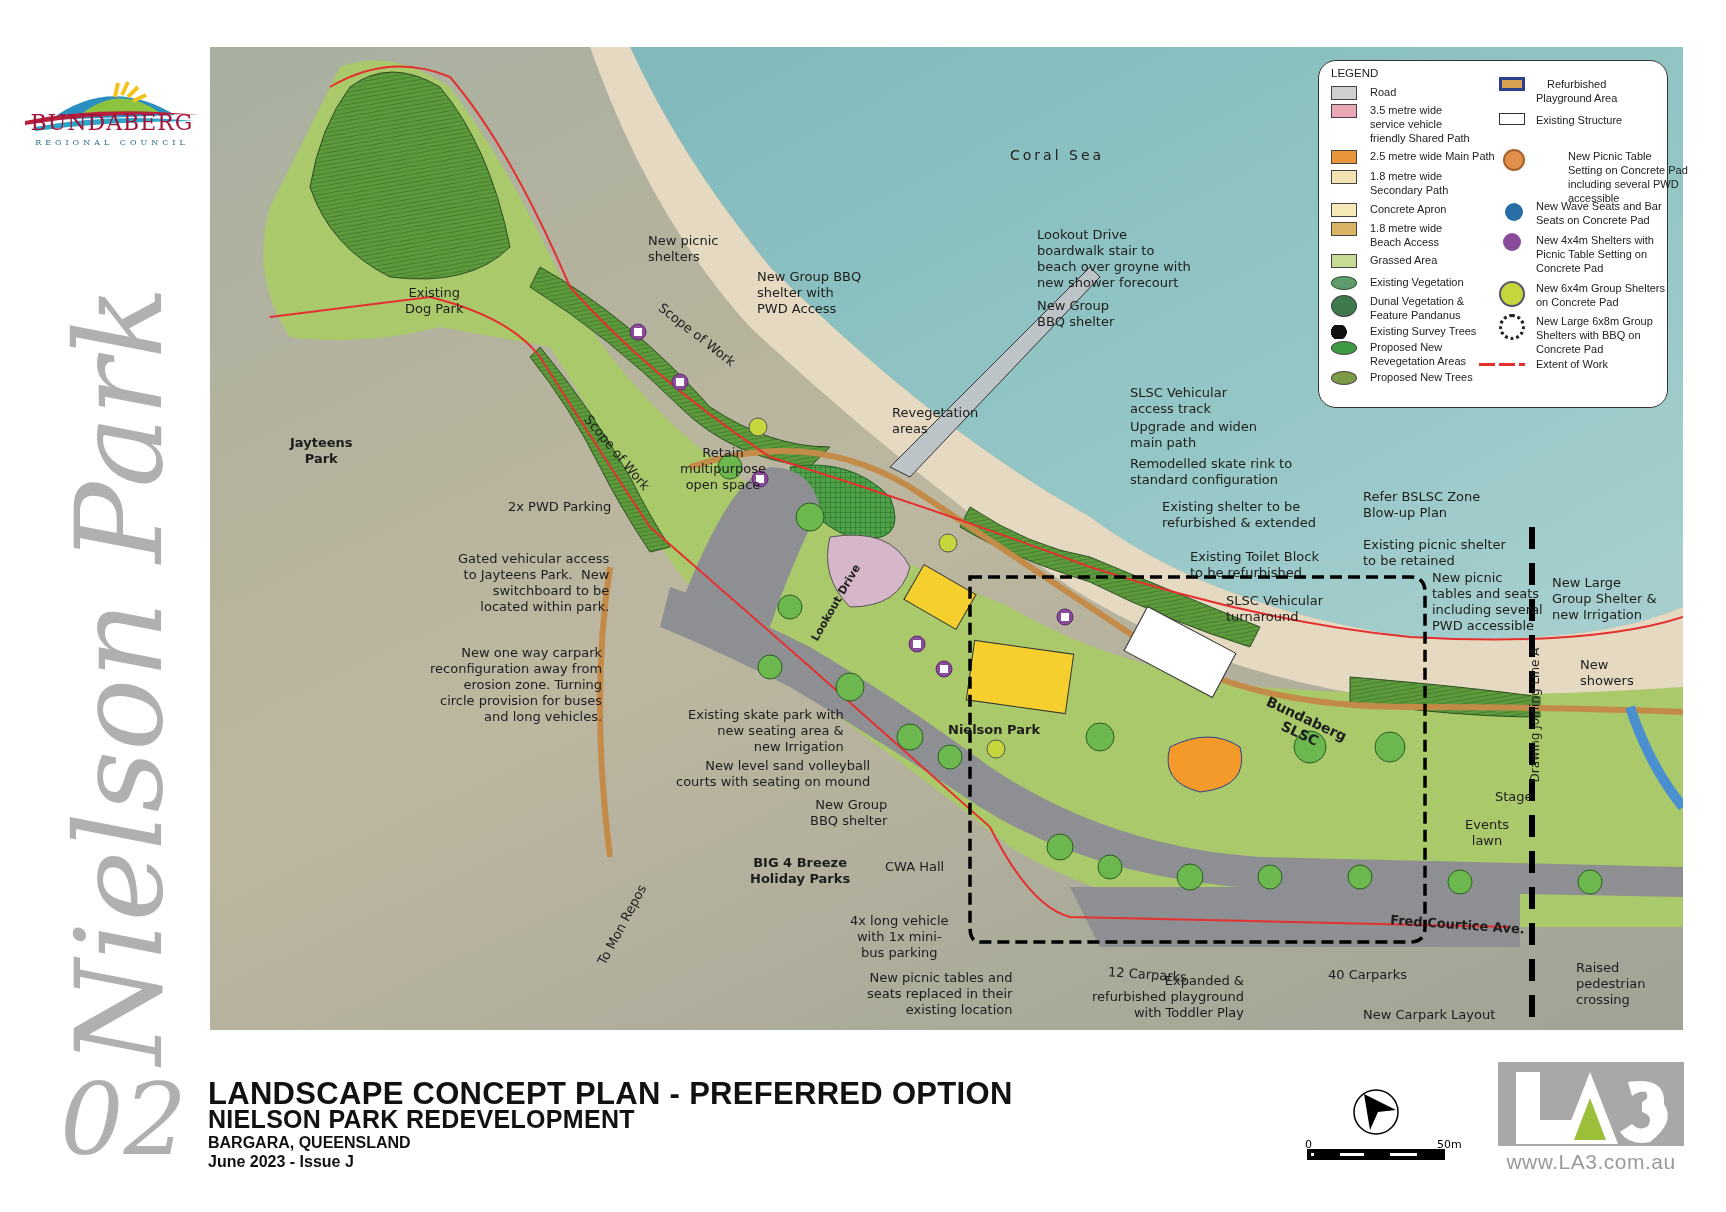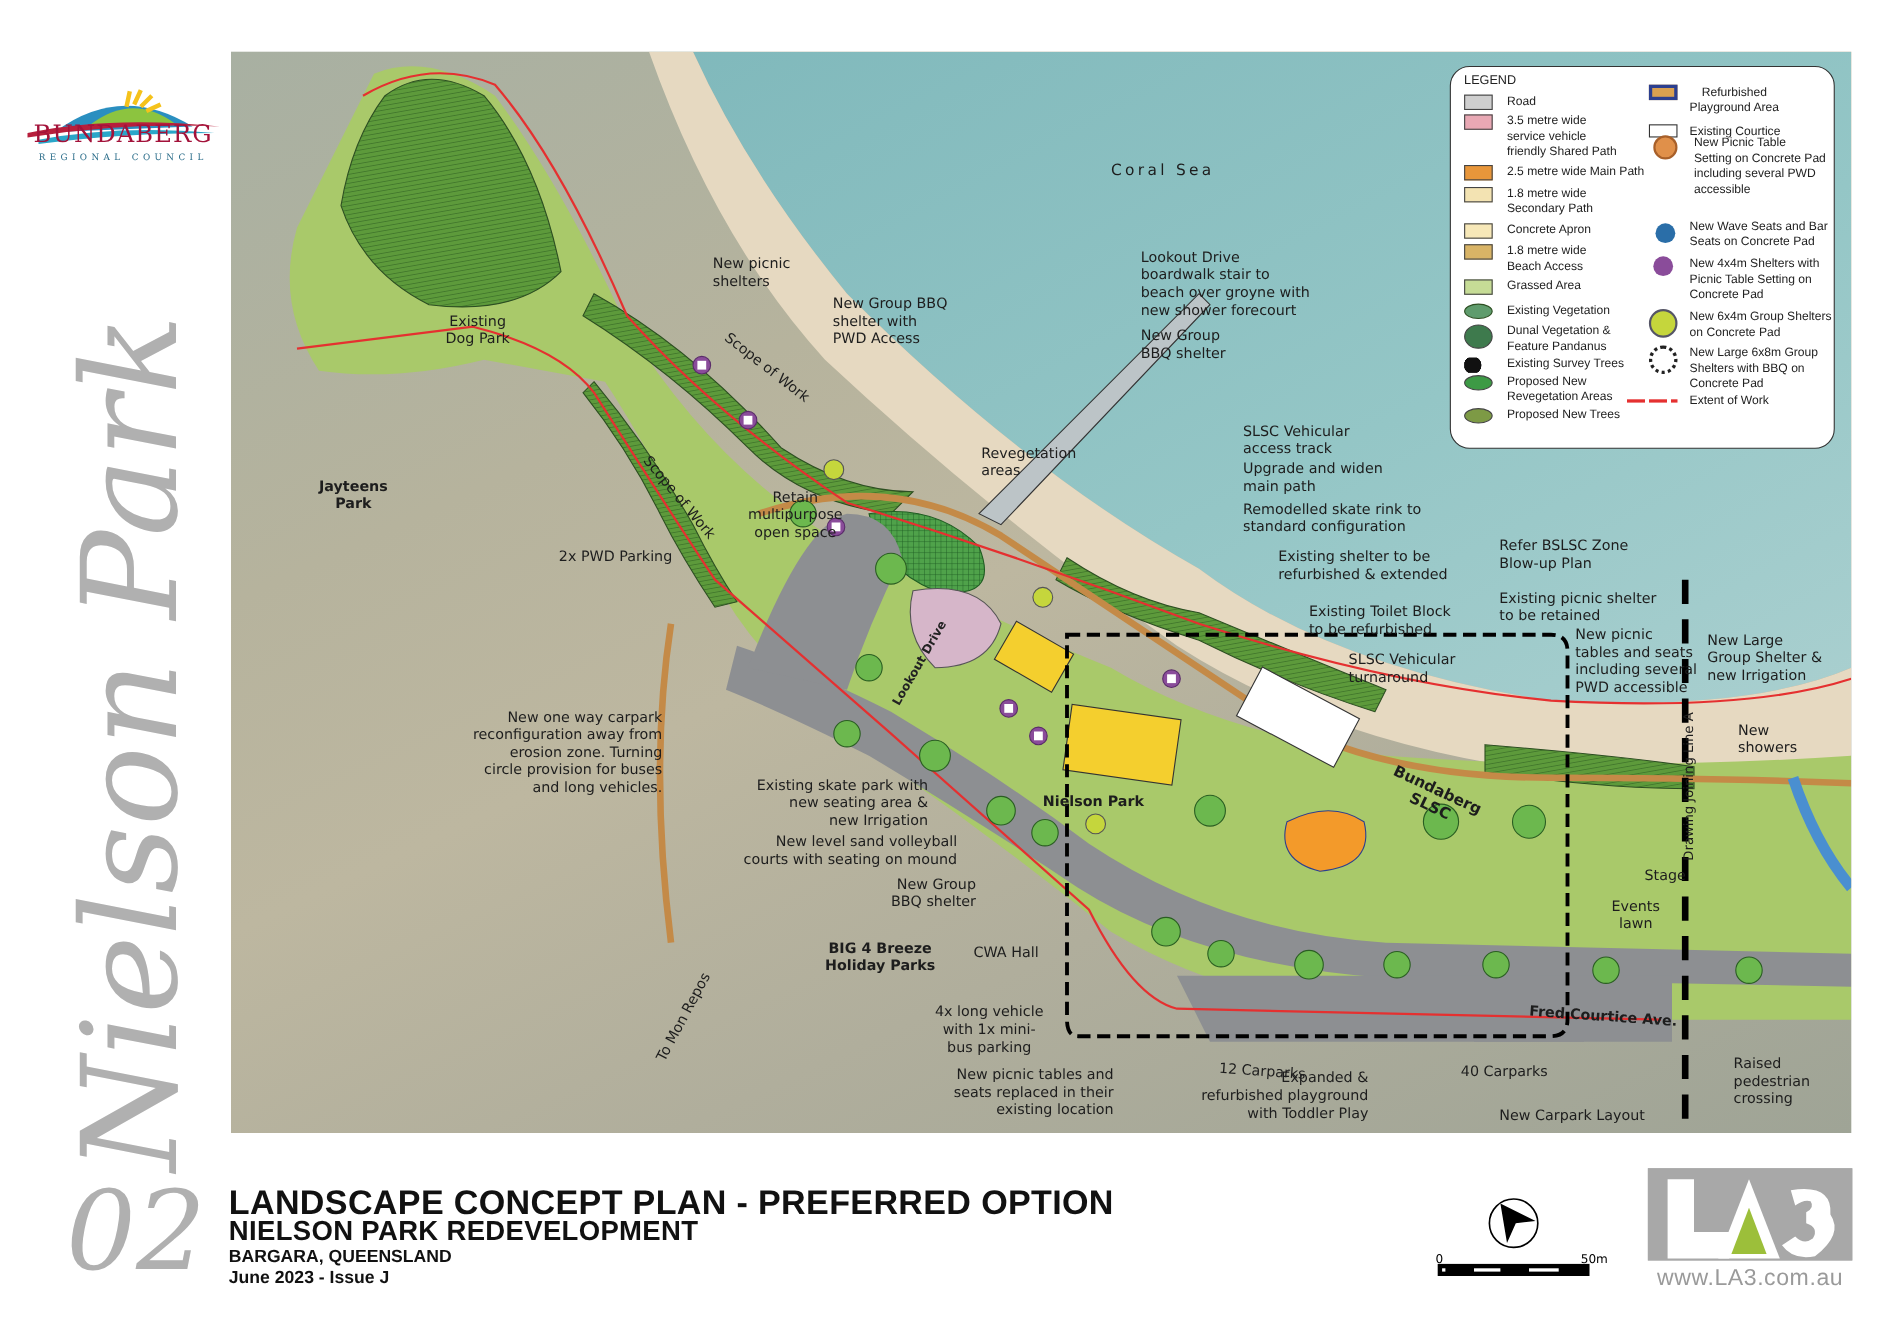--- a/index.html
+++ b/index.html
@@ -188,20 +188,24 @@
 
   <div class="lbl" style="left:438px;top:186px;">New picnic
 shelters</div>
   <div class="lbl" style="left:547px;top:222px;">New Group BBQ
 shelter with
 PWD Access</div>
   <div class="lbl center" style="left:470px;top:398px;">Retain
 multipurpose
 open space</div>
   <div class="lbl right" style="left:298px;top:452px;">2x PWD Parking</div>
+  <div class="lbl right" style="left:248px;top:504px;">Gated vehicular access
+to Jayteens Park.  New
+switchboard to be
+located within park.</div>
   <div class="lbl right" style="left:220px;top:598px;">New one way carpark
 reconfiguration away from
 erosion zone. Turning
 circle provision for buses
 and long vehicles.</div>
   <div class="lbl" style="left:682px;top:358px;">Revegetation
 areas</div>
   <div class="lbl" style="left:827px;top:180px;">Lookout Drive
 boardwalk stair to
 beach over groyne with
@@ -313,23 +317,23 @@
       <div class="lg-txt">Proposed New Trees</div>
     </div>
 
   <div class="lg-item" style="left:180px;top:16px;text-align:center;">
       <div class="lg-ico" style="background:#d9a050;border:3px solid #2c3f8f;height:14px;box-sizing:border-box"></div>
       <div class="lg-txt">Refurbished
 Playground Area</div>
     </div>
   <div class="lg-item" style="left:180px;top:52px;">
       <div class="lg-ico" style="border:1px solid #333;height:12px;box-sizing:border-box"></div>
-      <div class="lg-txt">Existing Courtice</div>
-    </div>
-  <div class="lg-item" style="left:180px;top:62px;">
+      <div class="lg-txt">Existing Structure</div>
+    </div>
+  <div class="lg-item" style="left:180px;top:88px;gap:28px;">
       <div class="lg-ico" style="width:18px;height:18px;border-radius:50%;background:#e0904a;border:2px solid #a8602a;margin-left:4px;margin-right:15px"></div>
       <div class="lg-txt">New Picnic Table
 Setting on Concrete Pad
 including several PWD
 accessible</div>
     </div>
   <div class="lg-item" style="left:180px;top:138px;">
       <div class="lg-ico" style="width:18px;height:18px;border-radius:50%;background:#2a6ea8;margin-left:6px;margin-right:13px;margin-top:4px"></div>
       <div class="lg-txt">New Wave Seats and Bar
 Seats on Concrete Pad</div>

